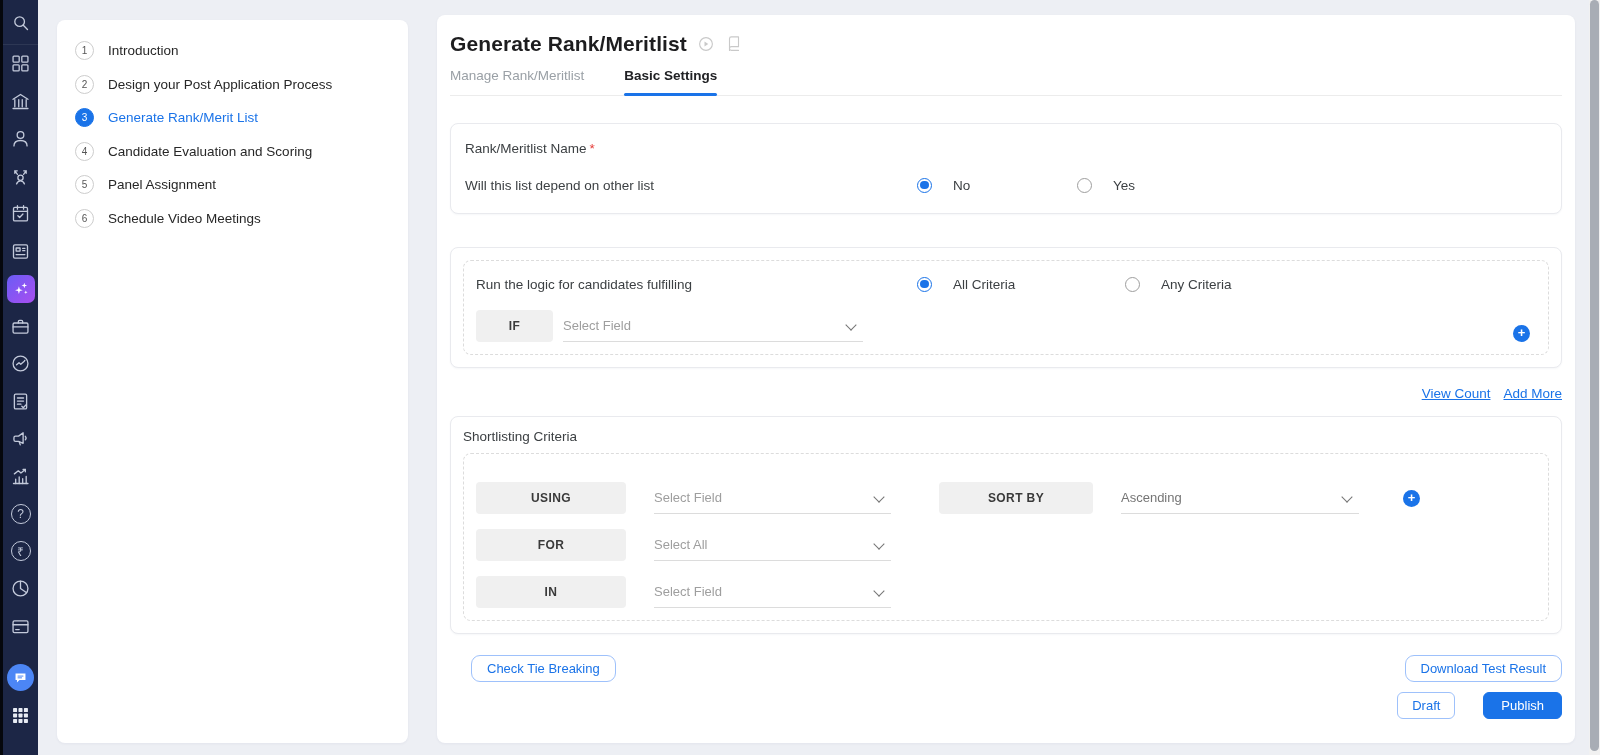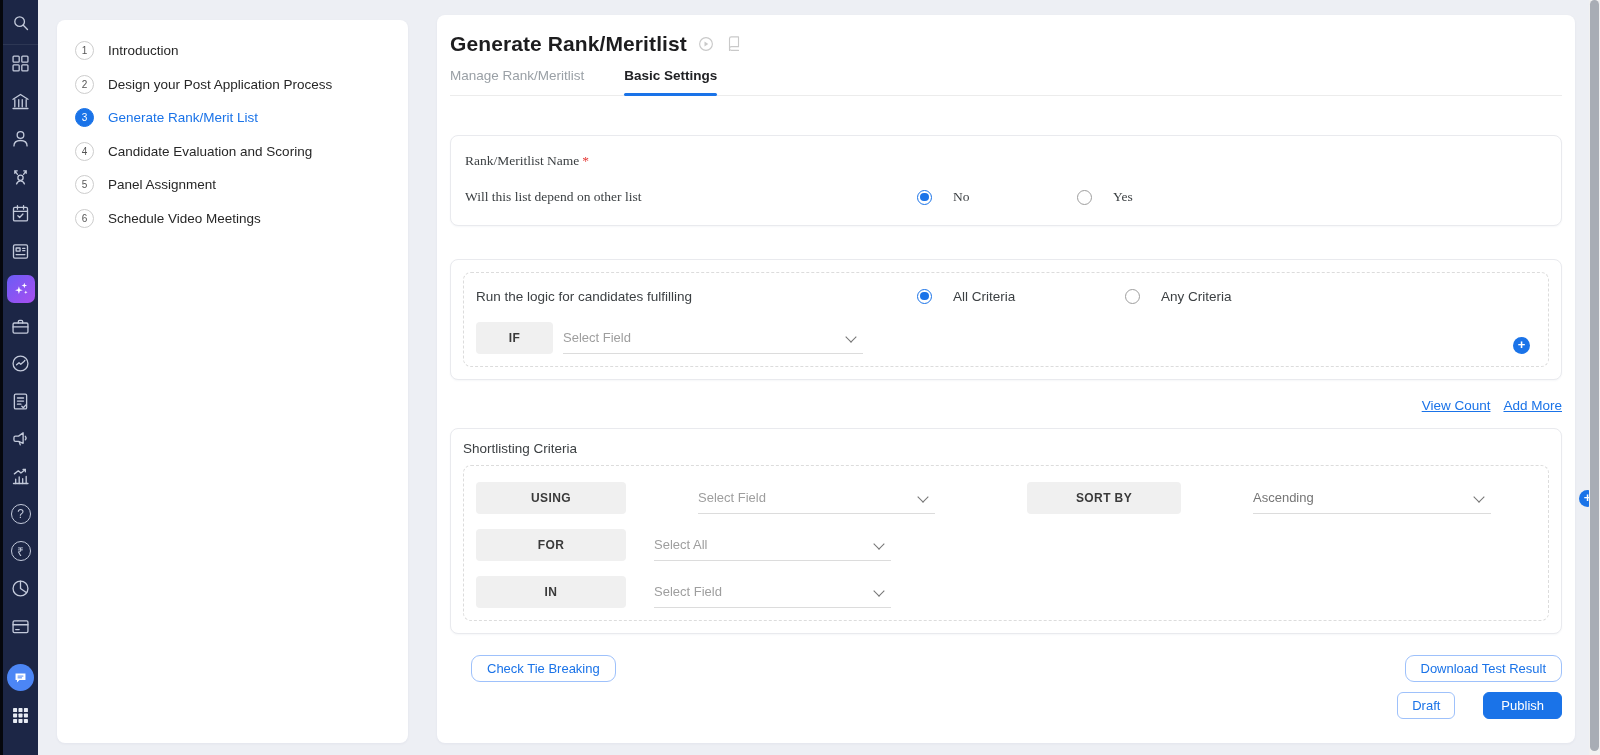--- a/index.html
+++ b/index.html
@@ -65,21 +65,21 @@
   .title-ico svg{width:18px;height:18px;fill:none;stroke:#c9c9c9;stroke-width:1.5;stroke-linecap:round;stroke-linejoin:round;}
   .tabs{display:flex;gap:40px;margin-top:12px;border-bottom:1px solid #ececec;}
   .tab{font-size:13.5px;color:#9aa0a6;padding-bottom:12px;position:relative;cursor:pointer;}
   .tab.active{color:#202124;font-weight:600;}
   .tab.active::after{content:"";position:absolute;left:0;right:0;bottom:-1px;height:3px;background:#1a73e8;border-radius:2px;}
   
   .card{
     border:1px solid #e9eaee;border-radius:8px;background:#fff;
     box-shadow:0 1px 2px rgba(23,43,99,.04);box-sizing:border-box;
   }
-  .card1{margin-top:39px;padding:15px 14px 13px;font-family:Liberation Serif, serif;}
+  .card1{margin-top:27px;padding:15px 14px 13px;}
   .form-label{font-size:13.5px;color:#3c4043;}
   .req{color:#e53935;margin-left:3px;}
   .underline-input{
     margin-top:11px;padding-bottom:9px;border-bottom:1px solid #e2e2e2;
     font-size:13px;color:#9e9e9e;cursor:text;
   }
   .q-row{margin-top:13px;position:relative;height:30px;display:flex;align-items:center;font-size:13.5px;color:#3c4043;}
   .radio-opt{position:absolute;display:flex;align-items:center;gap:21px;font-size:13.5px;color:#3c4043;cursor:pointer;}
   .radio{width:15px;height:15px;border:1.6px solid #9e9e9e;border-radius:50%;box-sizing:border-box;position:relative;flex:0 0 auto;}
   .radio.sel{border-color:#1a73e8;}
@@ -107,21 +107,21 @@
   .plus-icon{
     width:17px;height:17px;background:#1a73e8;border-radius:50%;color:#fff;
     font-size:13px;line-height:16px;text-align:center;font-weight:700;cursor:pointer;flex:0 0 auto;
   }
   .links-row{display:flex;justify-content:flex-end;gap:13px;margin-top:18px;height:20px;}
   .link{font-size:13.5px;color:#1a73e8;text-decoration:underline;font-weight:500;cursor:pointer;}
   .card3{margin-top:10px;padding:12px;}
   .card3-title{font-size:13.5px;color:#3c4043;}
   .card3 .dashed-box{margin-top:9px;}
   .crit-row{display:flex;align-items:center;height:32px;margin-top:15px;}
-  .crit-row.first{margin-top:4px;gap:44px;}
+  .crit-row.first{margin-top:16px;}
   .footer-row1{margin-top:21px;display:flex;justify-content:space-between;align-items:center;}
   .footer-row2{margin-top:10px;display:flex;justify-content:flex-end;gap:28px;}
   .btn-outline{
     border:1px solid #9ec1fb;color:#1a73e8;background:#fff;border-radius:9px;
     font-size:13px;font-weight:500;padding:5px 15px;cursor:pointer;
     font-family:"Liberation Sans", sans-serif;
     margin-left:21px;
   }
   .btn-outline.small{border-radius:6px;padding:4px 14px;}
   .btn-primary{

